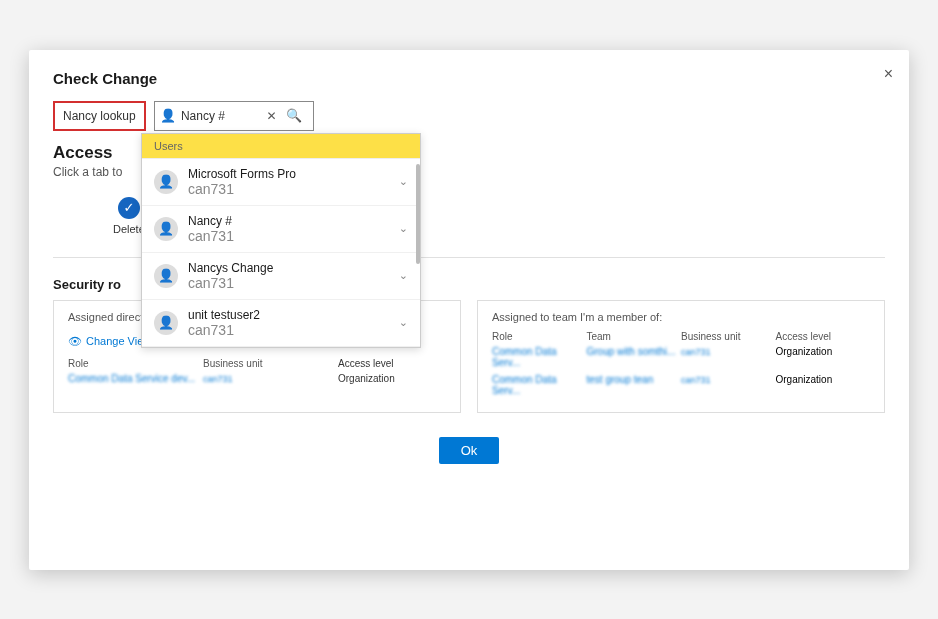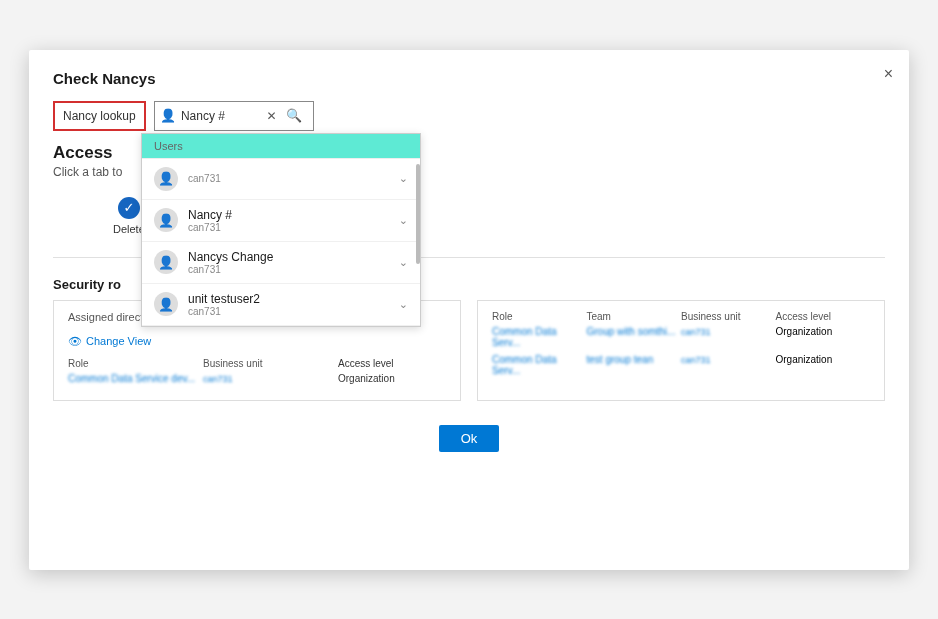--- a/index.html
+++ b/index.html
@@ -110,21 +110,21 @@
       background: #fff;
       border: 1px solid #ccc;
       box-shadow: 0 2px 8px rgba(0,0,0,0.15);
       z-index: 100;
     }
     .dropdown-header {
       padding: 6px 12px;
       font-size: 11px;
       color: #666;
       border-bottom: 1px solid #eee;
-      background: #5eead4;
+      background: #fde047;
     }
     .dropdown-item {
       display: flex;
       align-items: center;
       padding: 8px 12px;
       border-bottom: 1px solid #f0f0f0;
       cursor: pointer;
       position: relative;
     }
     .dropdown-avatar {
@@ -142,21 +142,21 @@
     }
     .dropdown-item-info {
       flex: 1;
     }
     .dropdown-item-name {
       font-size: 12px;
       color: #1a1a1a;
       font-weight: 500;
     }
     .dropdown-item-sub {
-      font-size: 10px;
+      font-size: 14px;
       color: #888;
     }
     .dropdown-chevron {
       color: #888;
       font-size: 11px;
     }
     .dropdown-scrollbar {
       position: absolute;
       right: 0;
       top: 30px;
@@ -322,38 +322,39 @@
       background: #e0e0e0;
       margin: 10px 0;
     }
   </style>
 </head>
 <body>
 
 <div class="modal-backdrop">
   <div class="modal">
 
-    <div class="modal-title">Check Nancys</div>
+    <div class="modal-title">Check Change</div>
     <button class="close-btn">×</button>
 
     <div class="lookup-row">
       <div class="user-lookup-label">Nancy lookup</div>
       <div class="lookup-input-box">
         <span class="lookup-input-icon">👤</span>
         <span class="lookup-input-text">Nancy #</span>
         <button class="lookup-clear-btn">✕</button>
         <button class="lookup-search-btn">🔍</button>
       </div>
 
       <div class="dropdown">
         <div class="dropdown-header">Users</div>
 
         <div class="dropdown-item">
           <div class="dropdown-avatar">👤</div>
           <div class="dropdown-item-info">
+            <div class="dropdown-item-name">Microsoft Forms Pro</div>
             <div class="dropdown-item-sub">can731</div>
           </div>
           <span class="dropdown-chevron">⌄</span>
         </div>
 
         <div class="dropdown-item">
           <div class="dropdown-avatar">👤</div>
           <div class="dropdown-item-info">
             <div class="dropdown-item-name">Nancy #</div>
             <div class="dropdown-item-sub">can731</div>
@@ -431,20 +432,21 @@
               <span class="table-cell-link">Common Data Service dev...</span>
             </span>
             <span class="table-cell">
               <span class="table-cell-sub">can731</span>
             </span>
             <span class="access-level-col">Organization</span>
           </div>
         </div>
 
         <div class="table-card">
+          <div class="table-card-subtitle">Assigned to team I'm a member of:</div>
           <div class="right-table-header-row">
             <span class="right-table-col">Role</span>
             <span class="right-table-col">Team</span>
             <span class="right-table-col">Business unit</span>
             <span class="right-table-col">Access level</span>
           </div>
           <div class="right-table-data-row">
             <span class="right-table-cell">
               <span class="table-cell-link">Common Data Serv...</span>
             </span>

